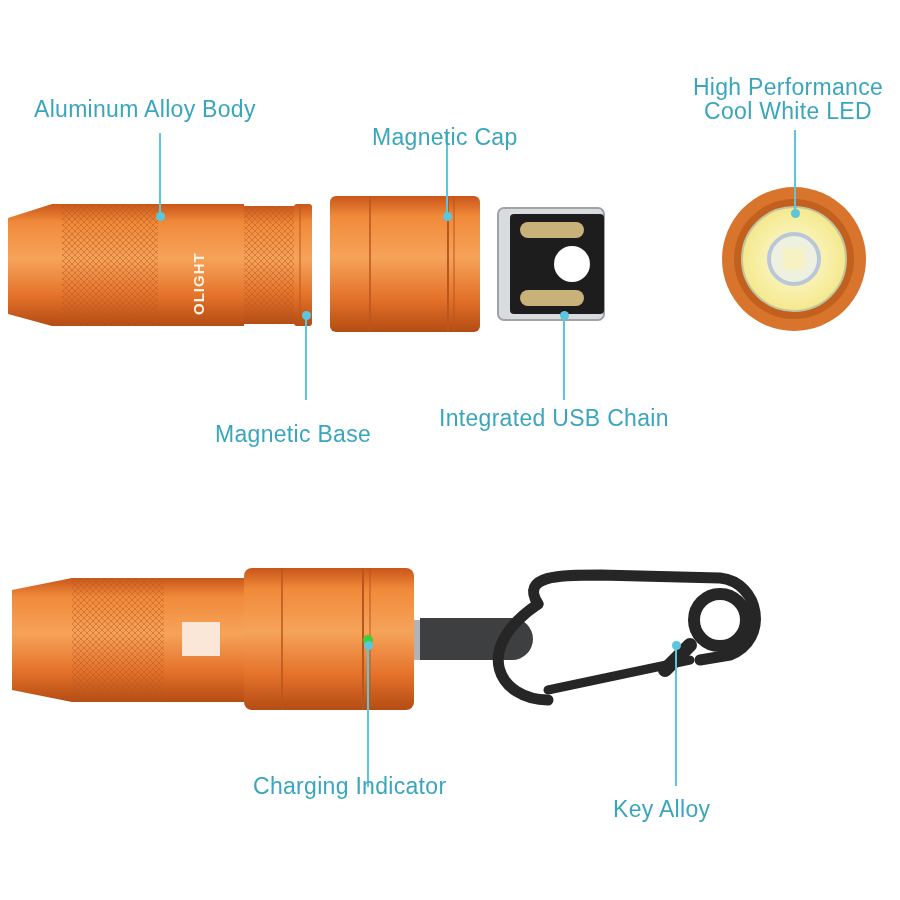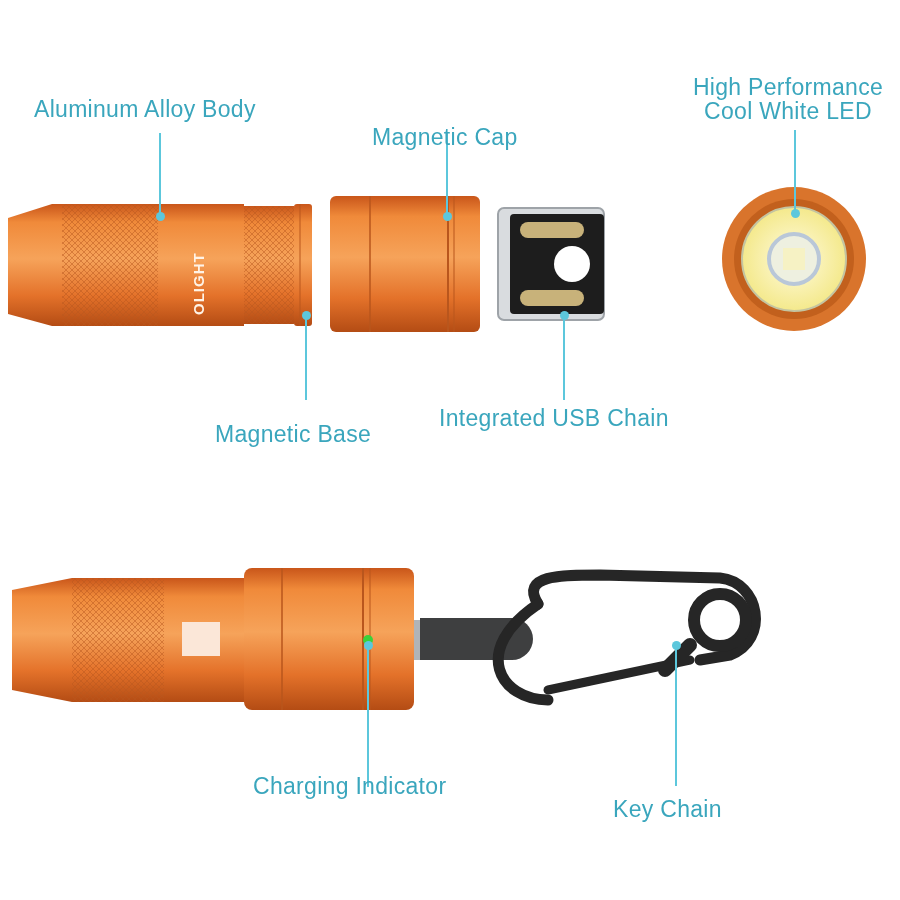--- a/index.html
+++ b/index.html
@@ -114,13 +114,13 @@
 
 <div class="label" style="left:34px; top:96px;">Aluminum Alloy Body</div>
 <div class="label" style="left:372px; top:96px;margin-top:28px;">Magnetic Cap</div>
 <div class="label center" style="left:676px; top:75px; width:224px;">
   <div>High Performance</div>
   <div>Cool White LED</div>
 </div>
 <div class="label" style="left:215px; top:421px;">Magnetic Base</div>
 <div class="label" style="left:439px; top:405px;">Integrated USB Chain</div>
 <div class="label" style="left:253px; top:773px;">Charging Indicator</div>
-<div class="label" style="left:613px; top:796px;">Key Chain</div>
+<div class="label" style="left:613px; top:796px;">Key Alloy</div>
 
 </body></html>

